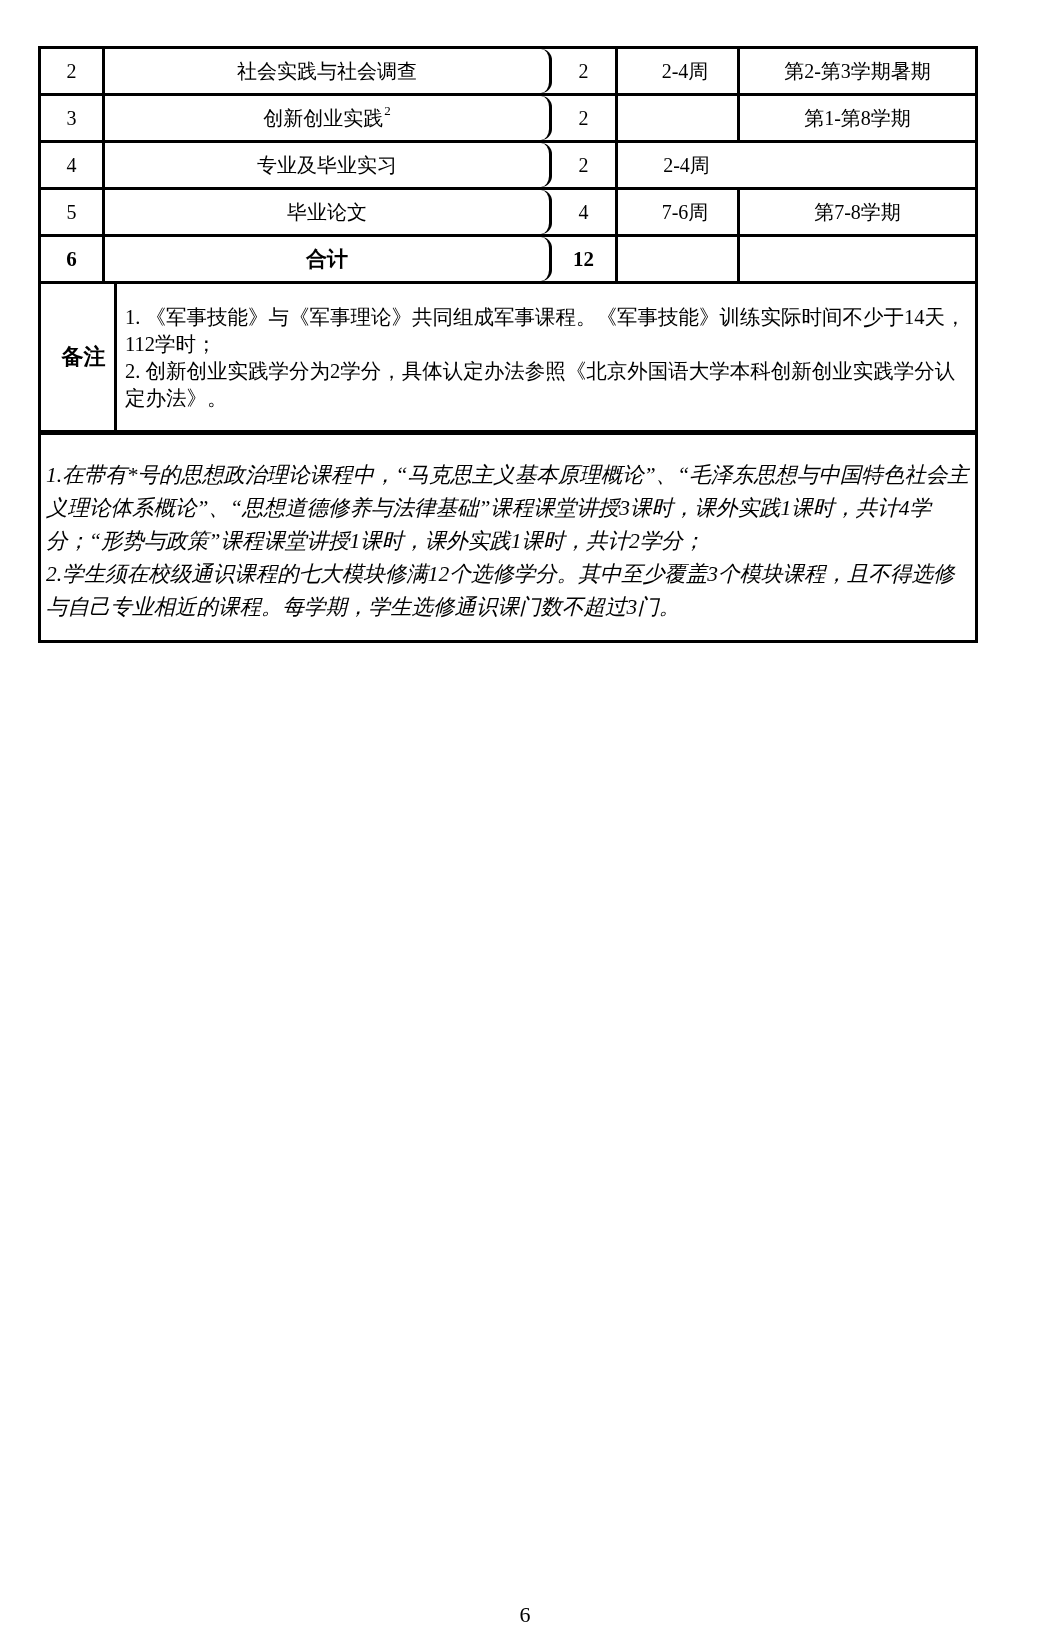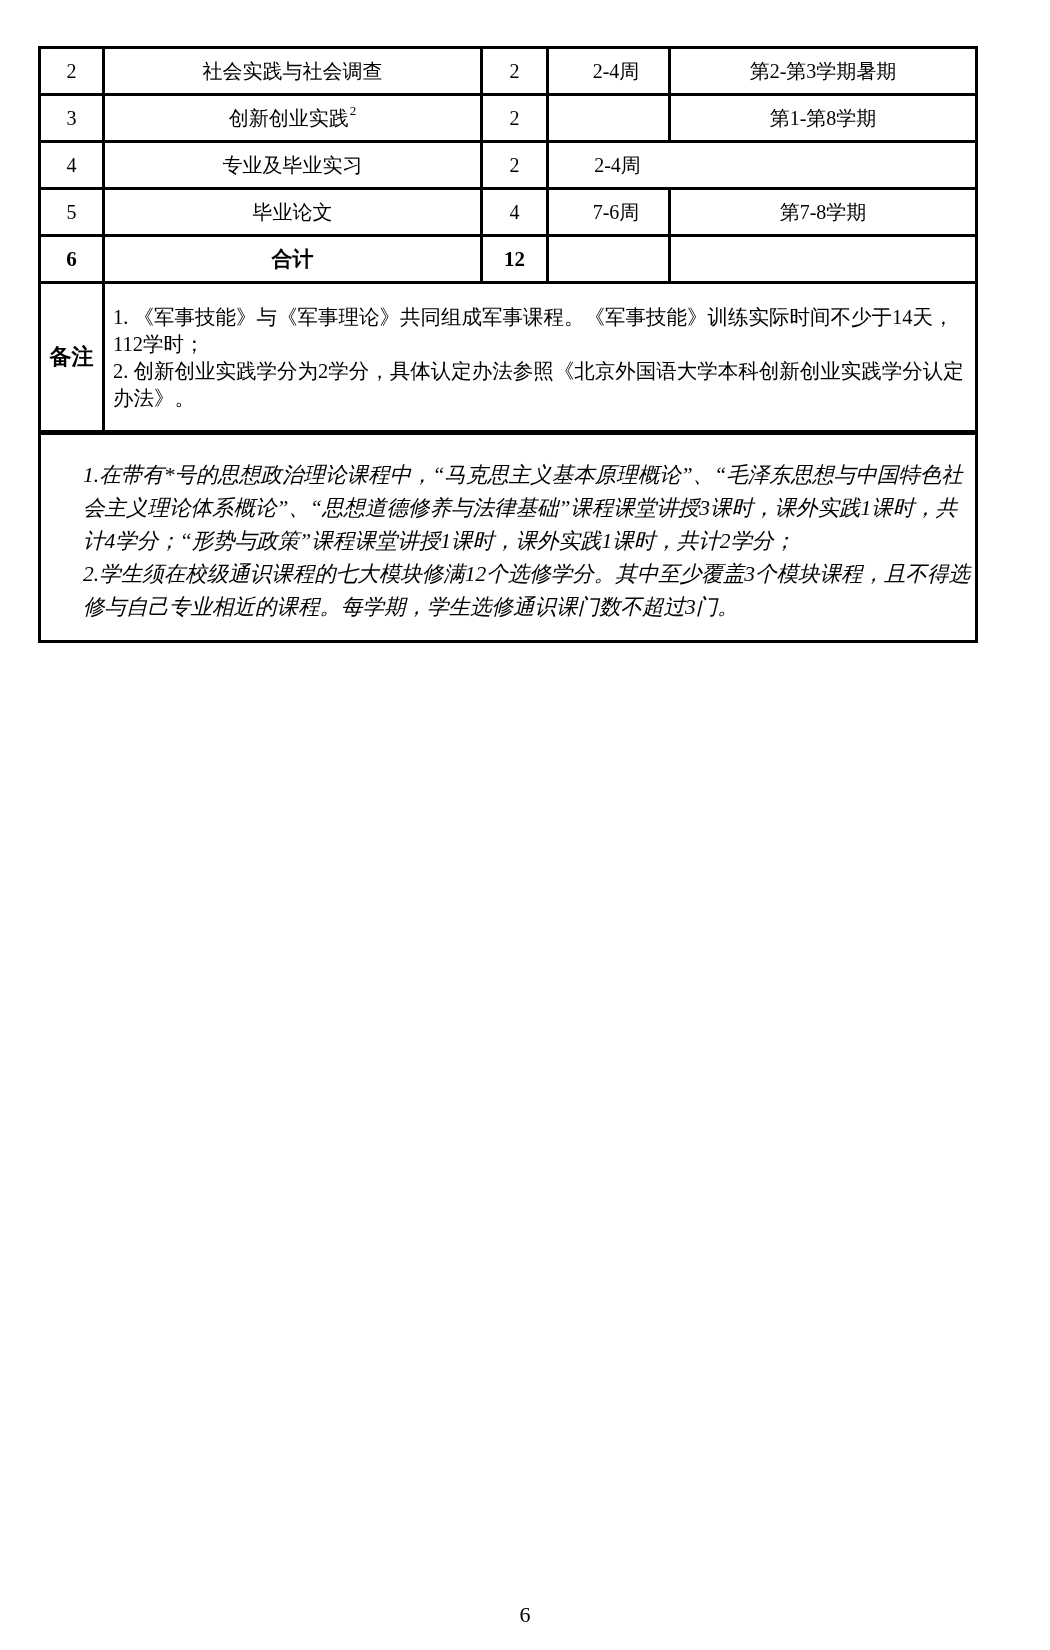--- a/index.html
+++ b/index.html
@@ -26,54 +26,54 @@
     border-right: 3px solid #000;
     display: flex;
     align-items: center;
     justify-content: center;
     font-size: 20px;
     overflow: hidden;
     white-space: nowrap;
   }
   .td:last-child { border-right: none; }
   .c1 { width: 64px; }
-  .c2 { width: 378px; }
+  .c2 { width: 447px; border-radius: 11px; }
   .c3 { width: 66px; }
   .c4 { width: 122px; padding-left: 15px; }
   .c5 { flex: 1; text-align: right; }
   .row-total .td { font-weight: bold; font-size: 21px; }
   .sup { font-size: 13px; vertical-align: super; line-height: 0; margin-left: 1px; position: relative; top: -7px; }
 
   .remark-row { display: flex; height: 146px; border-bottom: 5px solid #000; }
   .remark-label {
     box-sizing: border-box;
     width: 64px;
     border-right: 3px solid #000;
     display: flex;
     align-items: center;
     justify-content: center;
     font-weight: bold;
     font-size: 22px;
+    margin-left: 12px;
   }
   .remark-content {
     flex: 1;
     box-sizing: border-box;
     padding: 20px 4px 8px 8px;
     font-size: 20.5px;
     line-height: 27px;
   }
   .remark-content .note-line { margin: 0; }
 
   .footnotes {
     box-sizing: border-box;
     padding: 24px 1px 16px 5px;
     font-size: 21.5px;
     line-height: 33px;
     font-style: italic;
-    margin-left: 37px;
   }
   .footnotes .footnote { margin: 0; }
 
   .page-number {
     position: absolute;
     left: 0;
     right: 0;
     top: 1602px;
     text-align: center;
     font-size: 22px;

